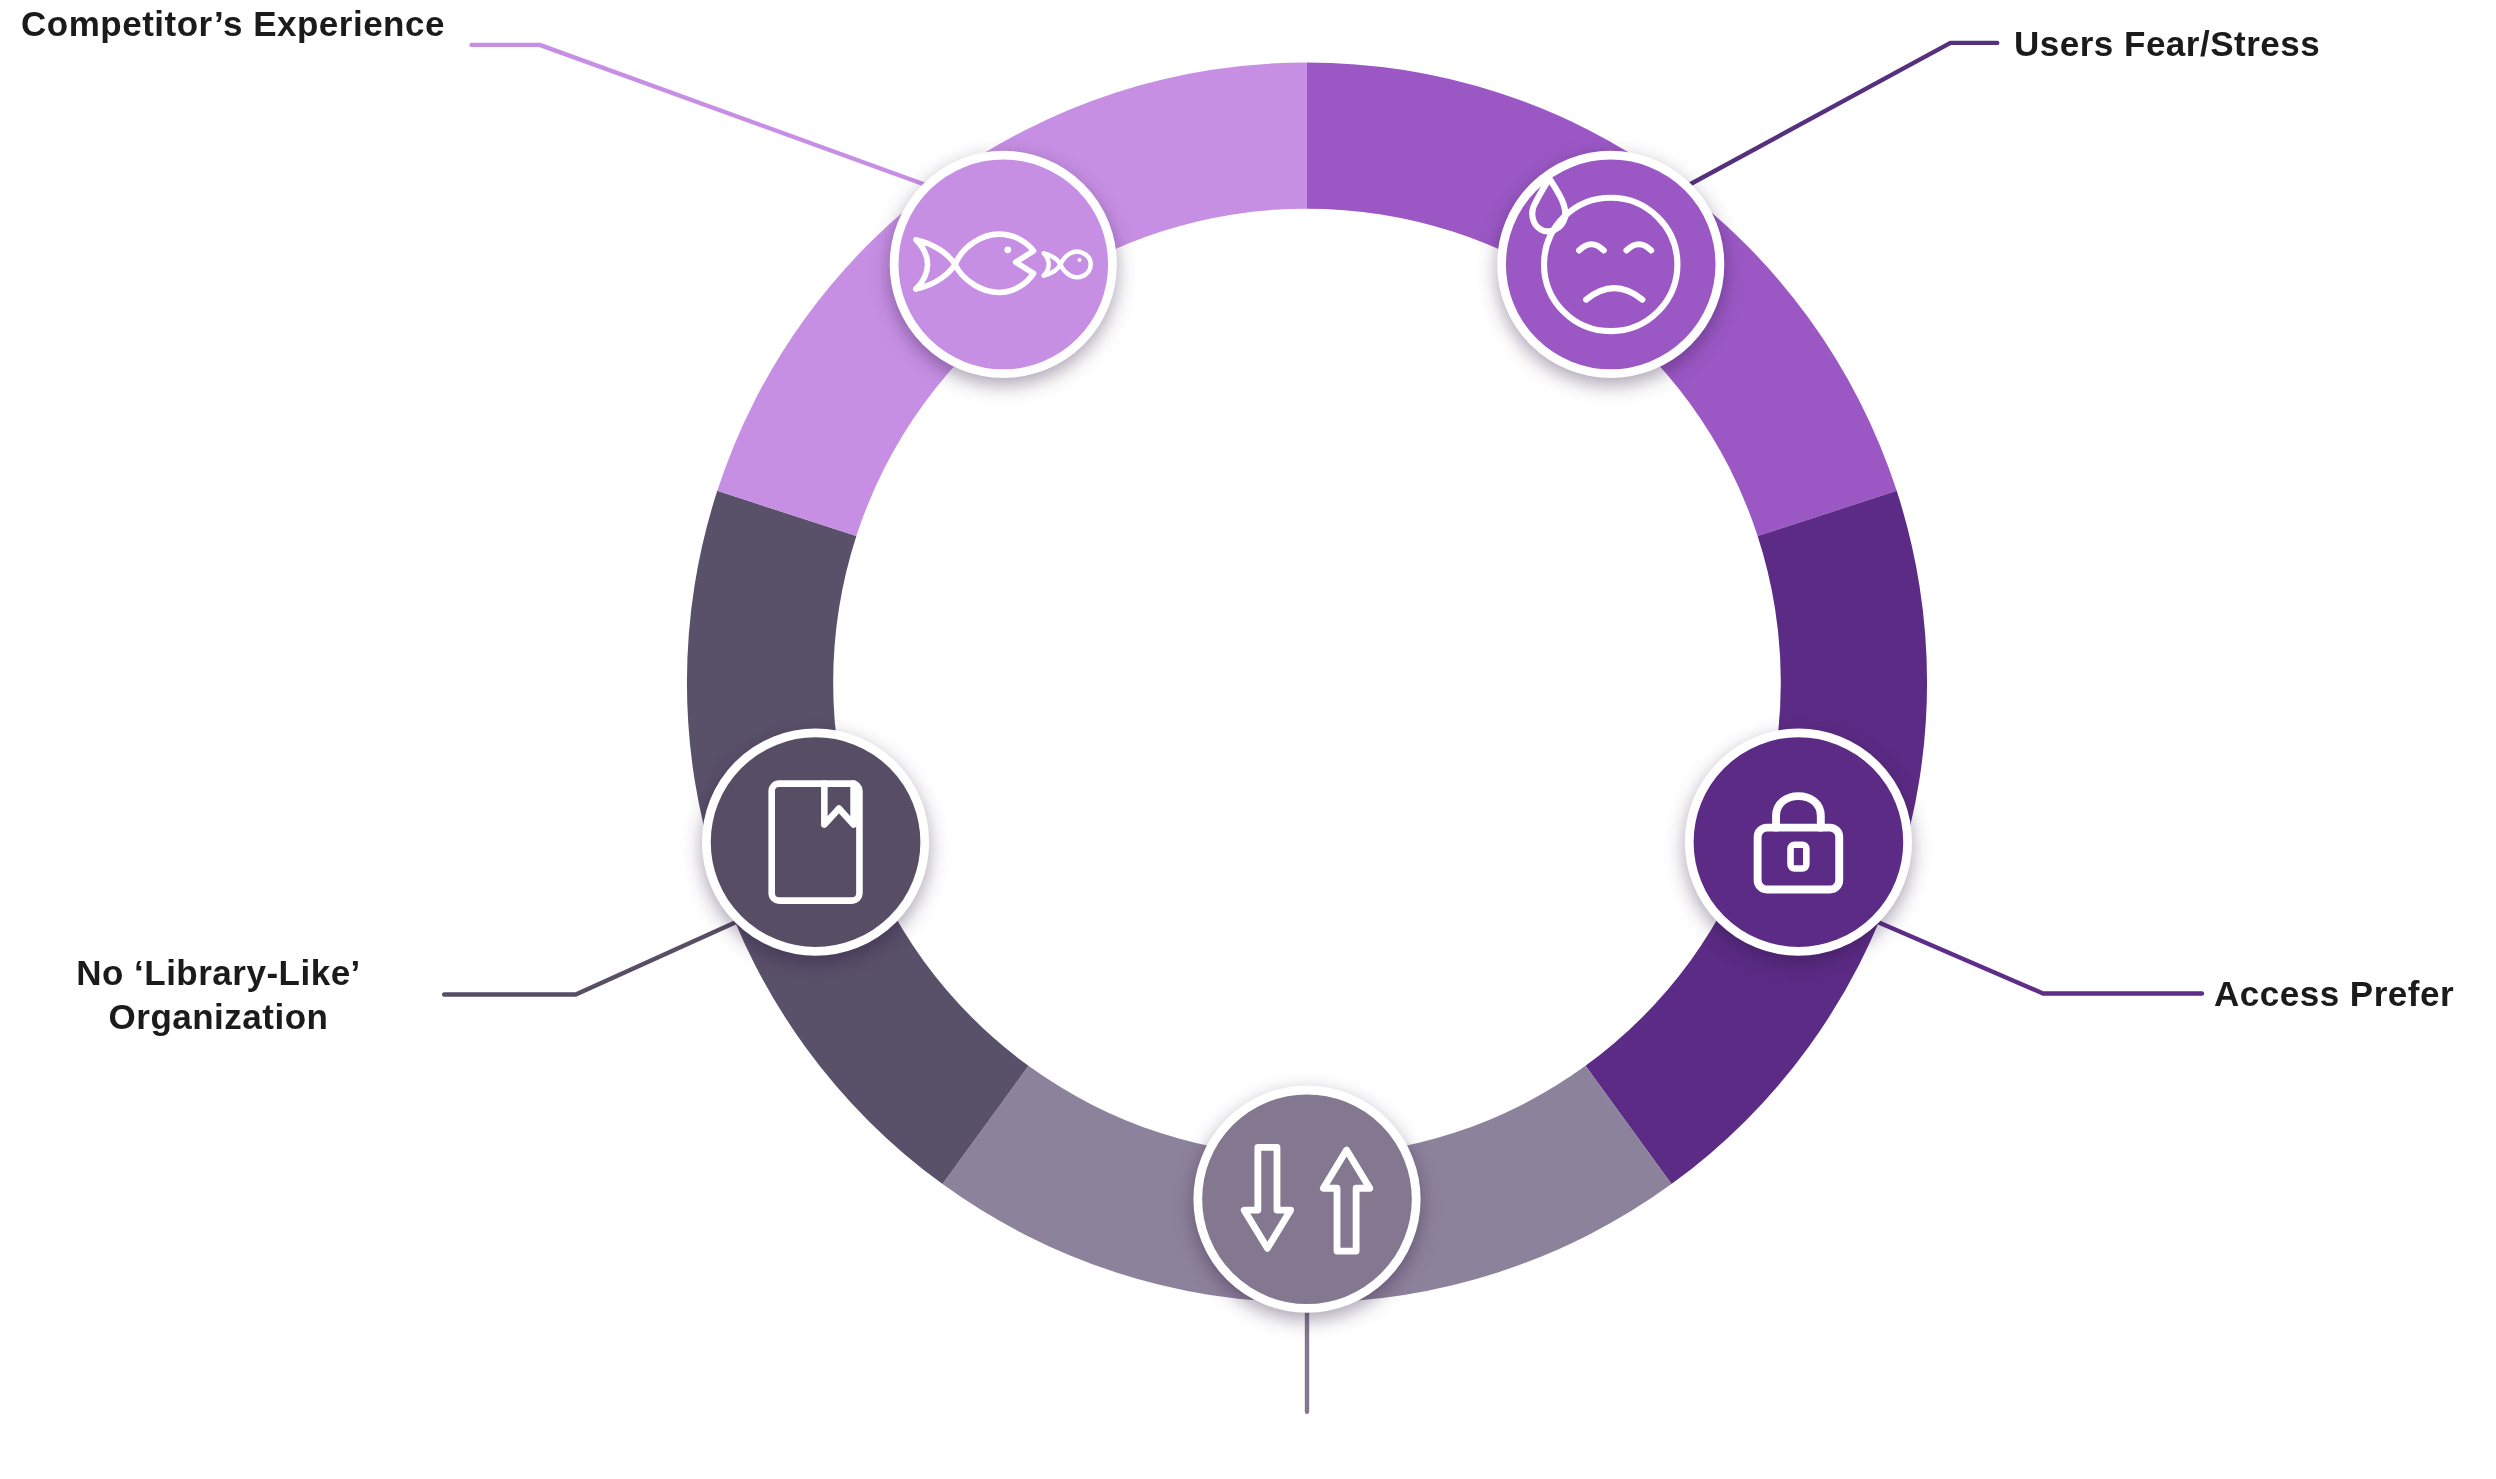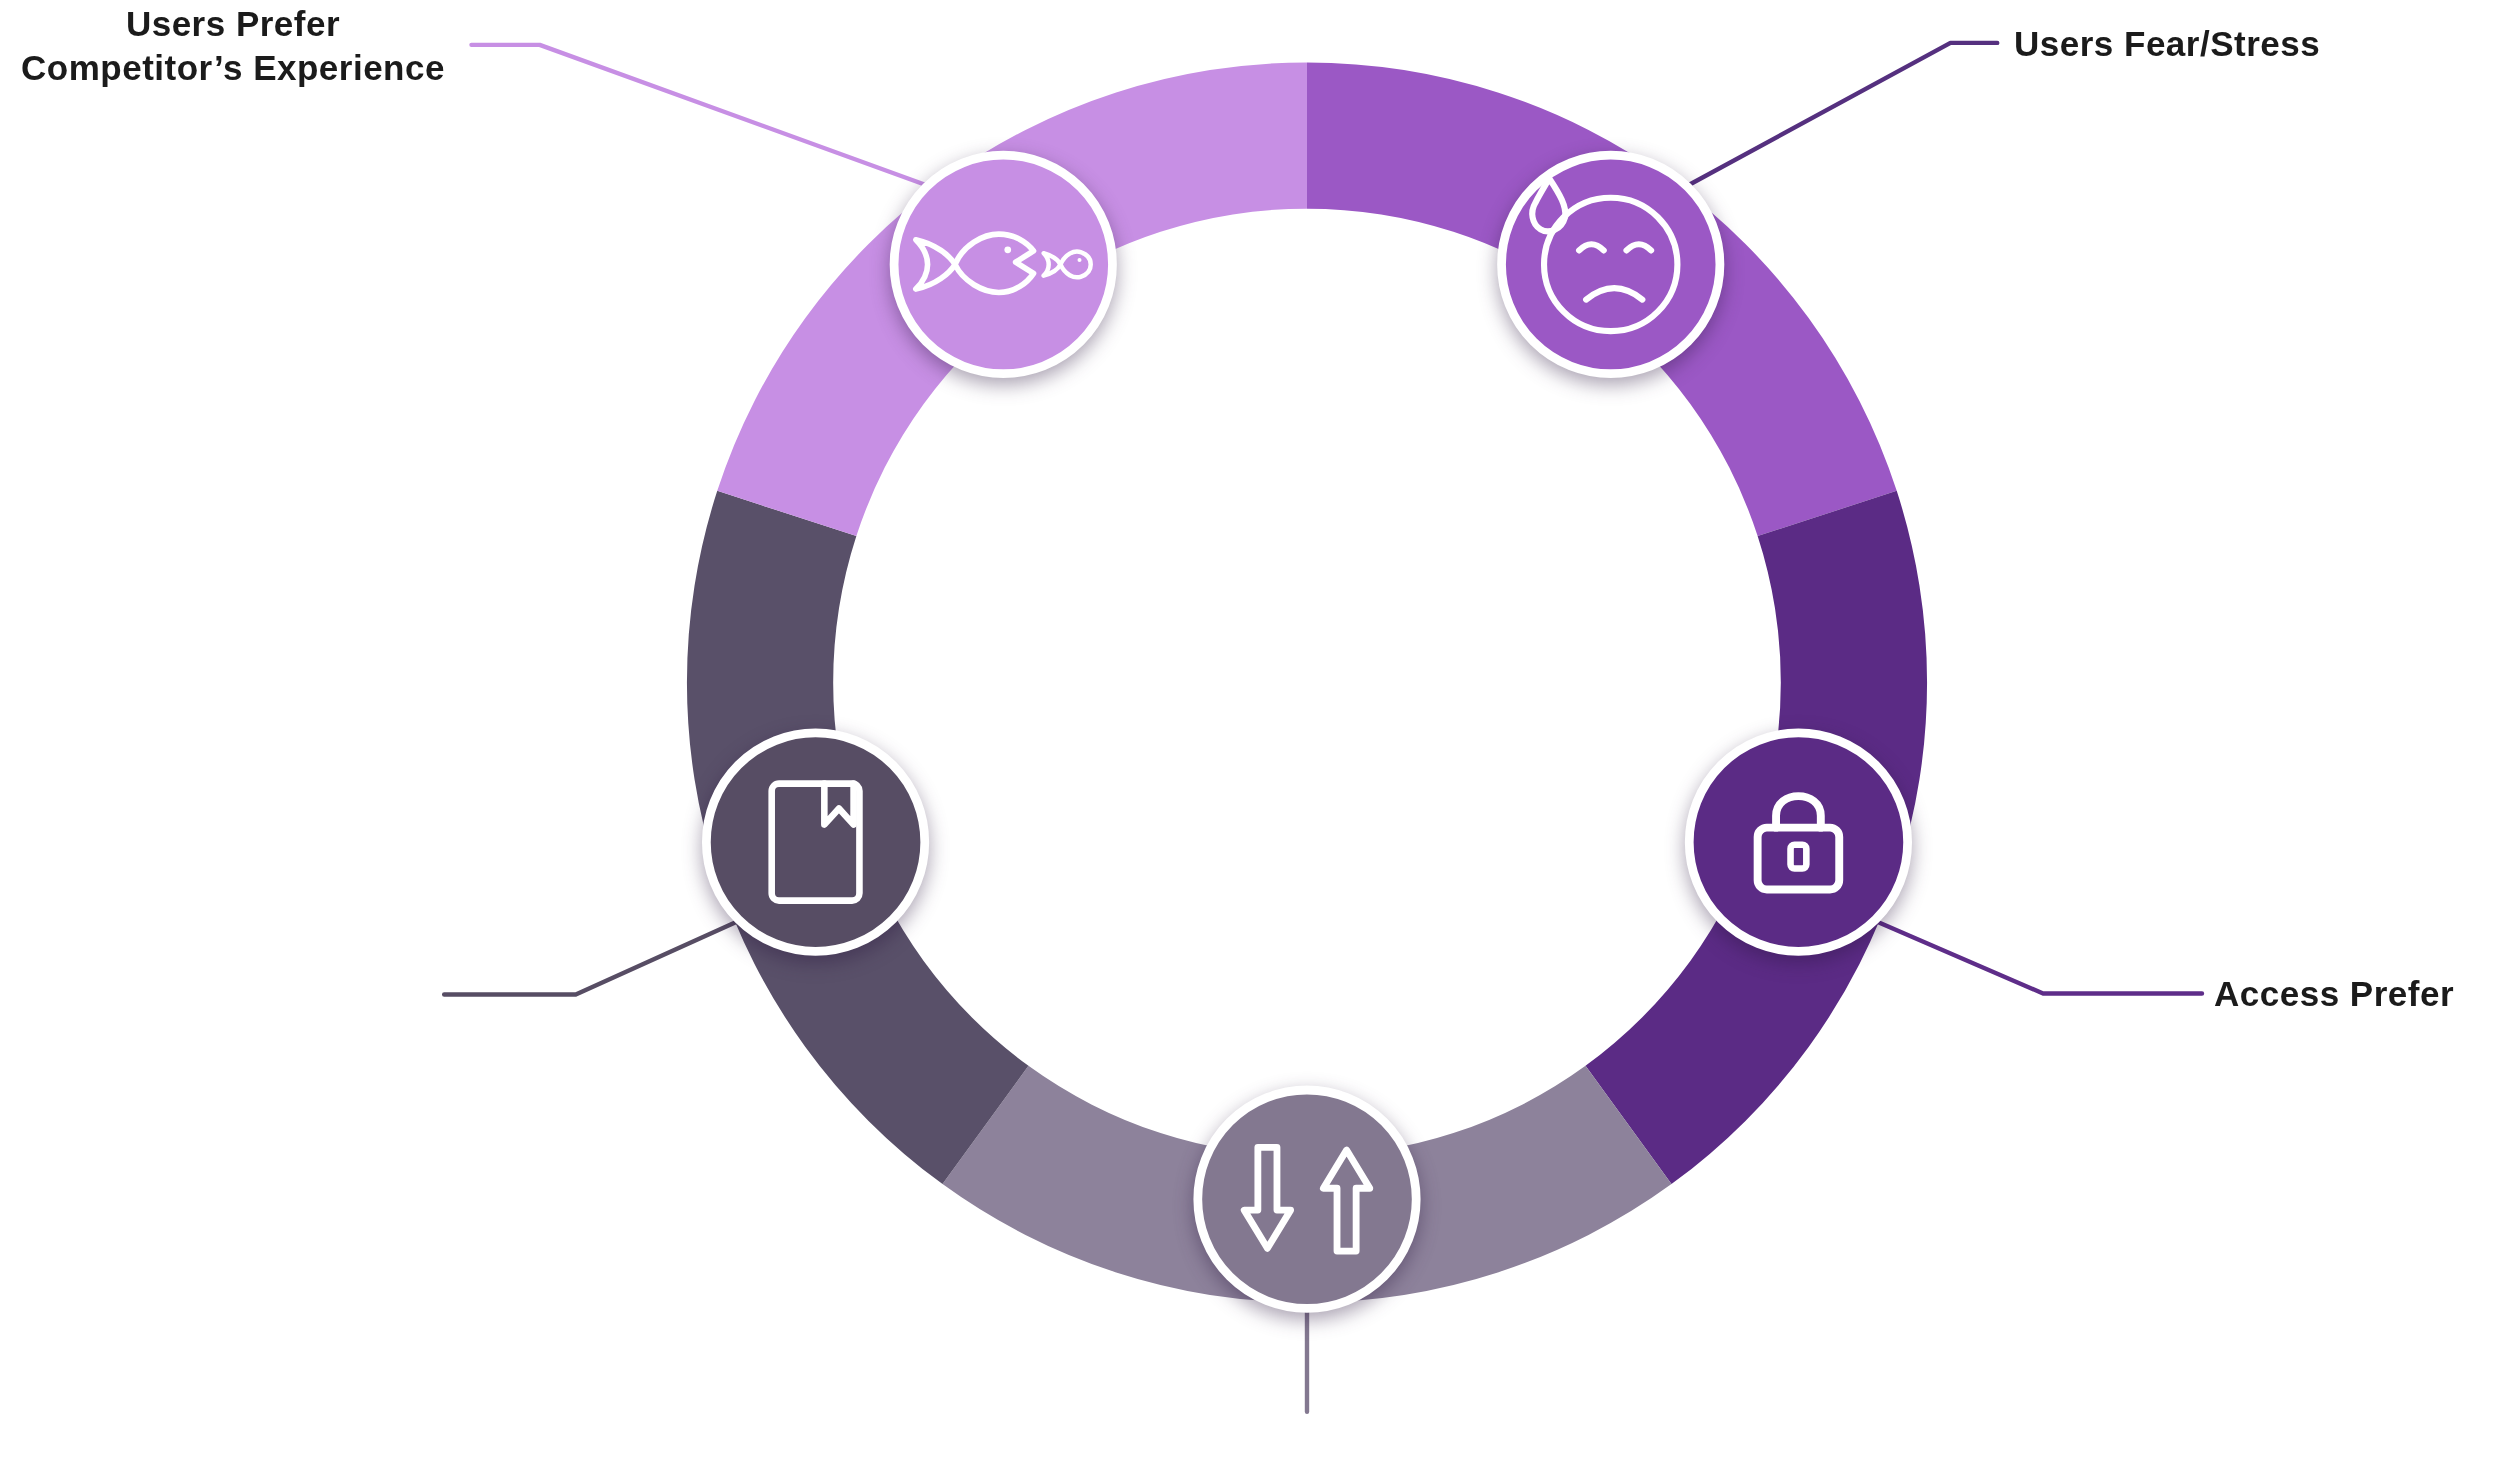--- a/index.html
+++ b/index.html
@@ -86,28 +86,31 @@
         <circle cx="1340" cy="1230" r="112" fill="#837890" stroke="#ffffff" stroke-width="9" class="node-circle"></circle>
         <use href="#sym-sort-arrows-icon" transform="translate(1340,1230) scale(1.4) translate(0,0)"></use>
         <circle cx="835.9400463635686" cy="863.7790070187222" r="112" fill="#574d64" stroke="#ffffff" stroke-width="9" class="node-circle"></circle>
         <use href="#sym-book-bookmark-icon" transform="translate(835.9400463635686,863.7790070187222) scale(1.5) translate(0,0)"></use>
         <circle cx="1028.4738162849892" cy="271.2209929812779" r="112" fill="#c78fe4" stroke="#ffffff" stroke-width="9" class="node-circle"></circle>
         <use href="#sym-fish-chase-icon" transform="translate(1028.4738162849892,271.2209929812779) scale(1.15) translate(-12,0)"></use>
       </g>
   </svg>
 
   <div class="label label-competitor">
-    <div>Users Prefer</div>
     <div>Competitor’s Experience</div>
   </div>
 
   <div class="label label-fear">
     <div>Users Fear/Stress</div>
   </div>
 
   <div class="label label-access">
     <div>Access Prefer</div>
   </div>
 
+  <div class="label label-library">
+    <div>No ‘Library-Like’</div>
+    <div>Organization</div>
+  </div>
 
 
 </div>
 
 
 </body></html>

